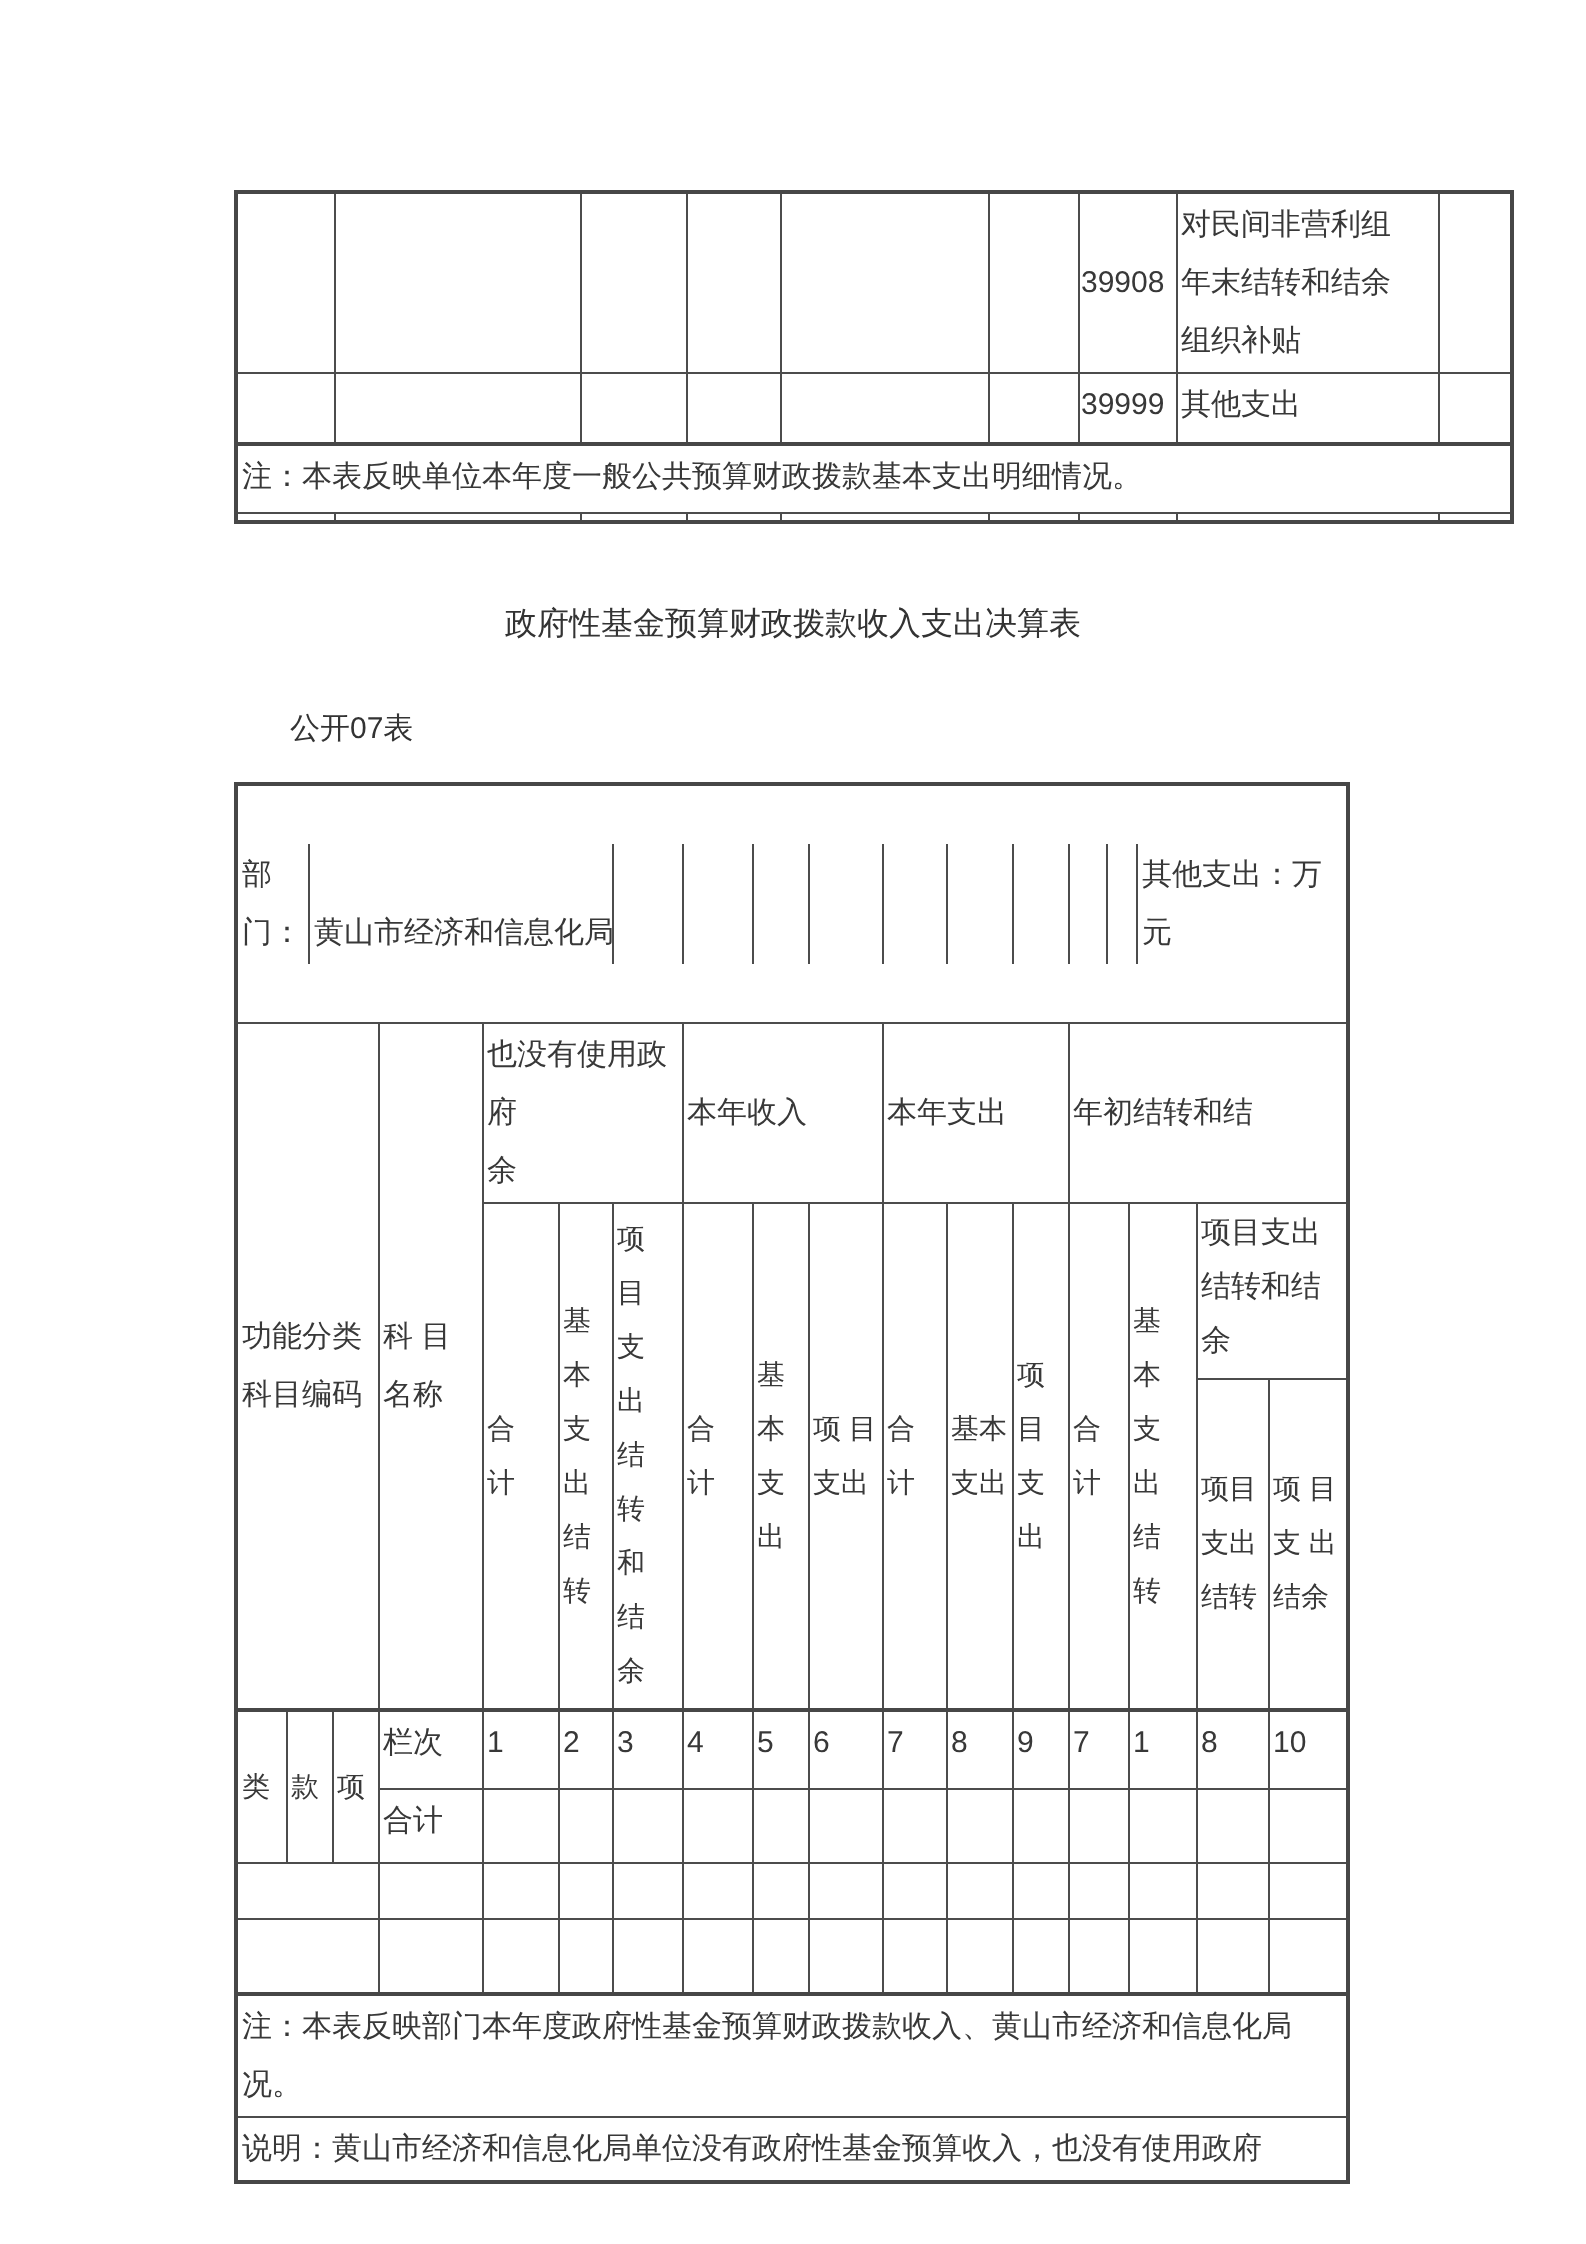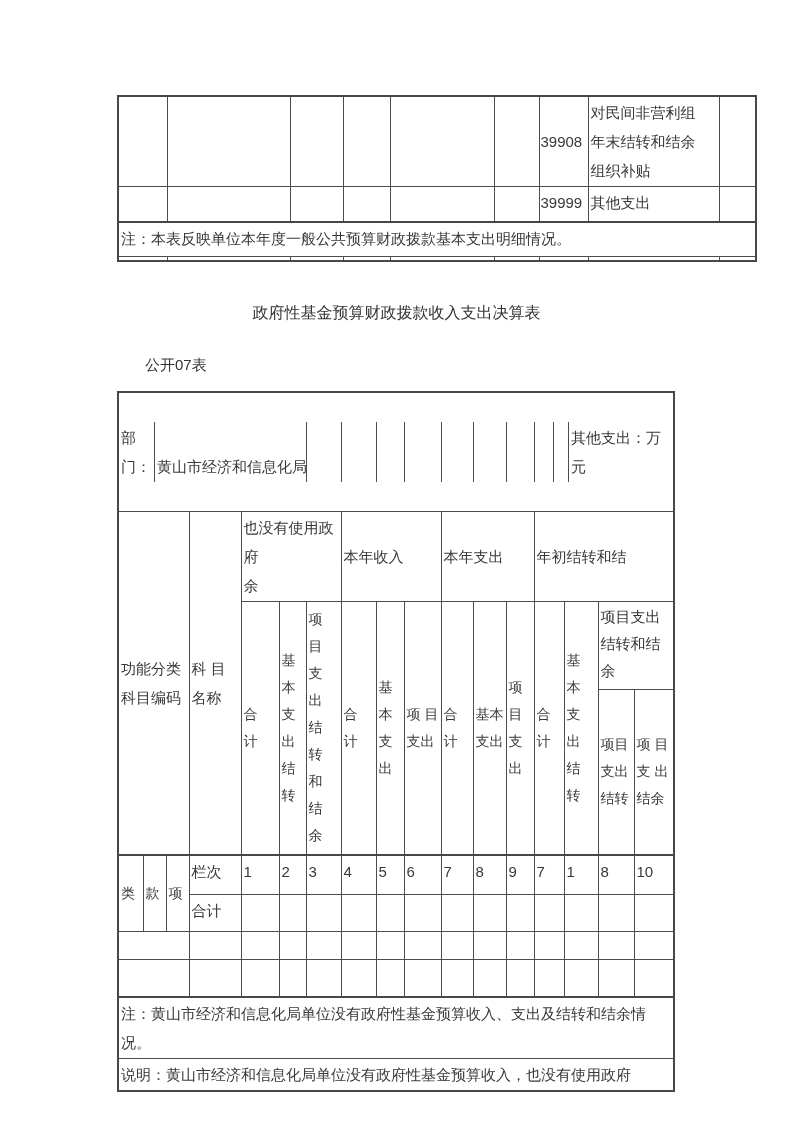--- a/index.html
+++ b/index.html
@@ -266,21 +266,21 @@
       <td></td>
       <td></td>
       <td></td>
       <td></td>
       <td></td>
       <td></td>
       <td></td>
       <td></td>
     </tr>
     <tr class="noter">
-      <td colspan="17">注：黄山市经济和信息化局单位没有政府性基金预算收入、支出及结转和结余情
+      <td colspan="17">注：本表反映部门本年度政府性基金预算财政拨款收入、黄山市经济和信息化局
 况。</td>
     </tr>
     <tr class="shuo">
       <td colspan="17" class="nowrap">说明：黄山市经济和信息化局单位没有政府性基金预算收入，也没有使用政府</td>
     </tr>
   </tbody>
     </table>
 
 </div>
 

